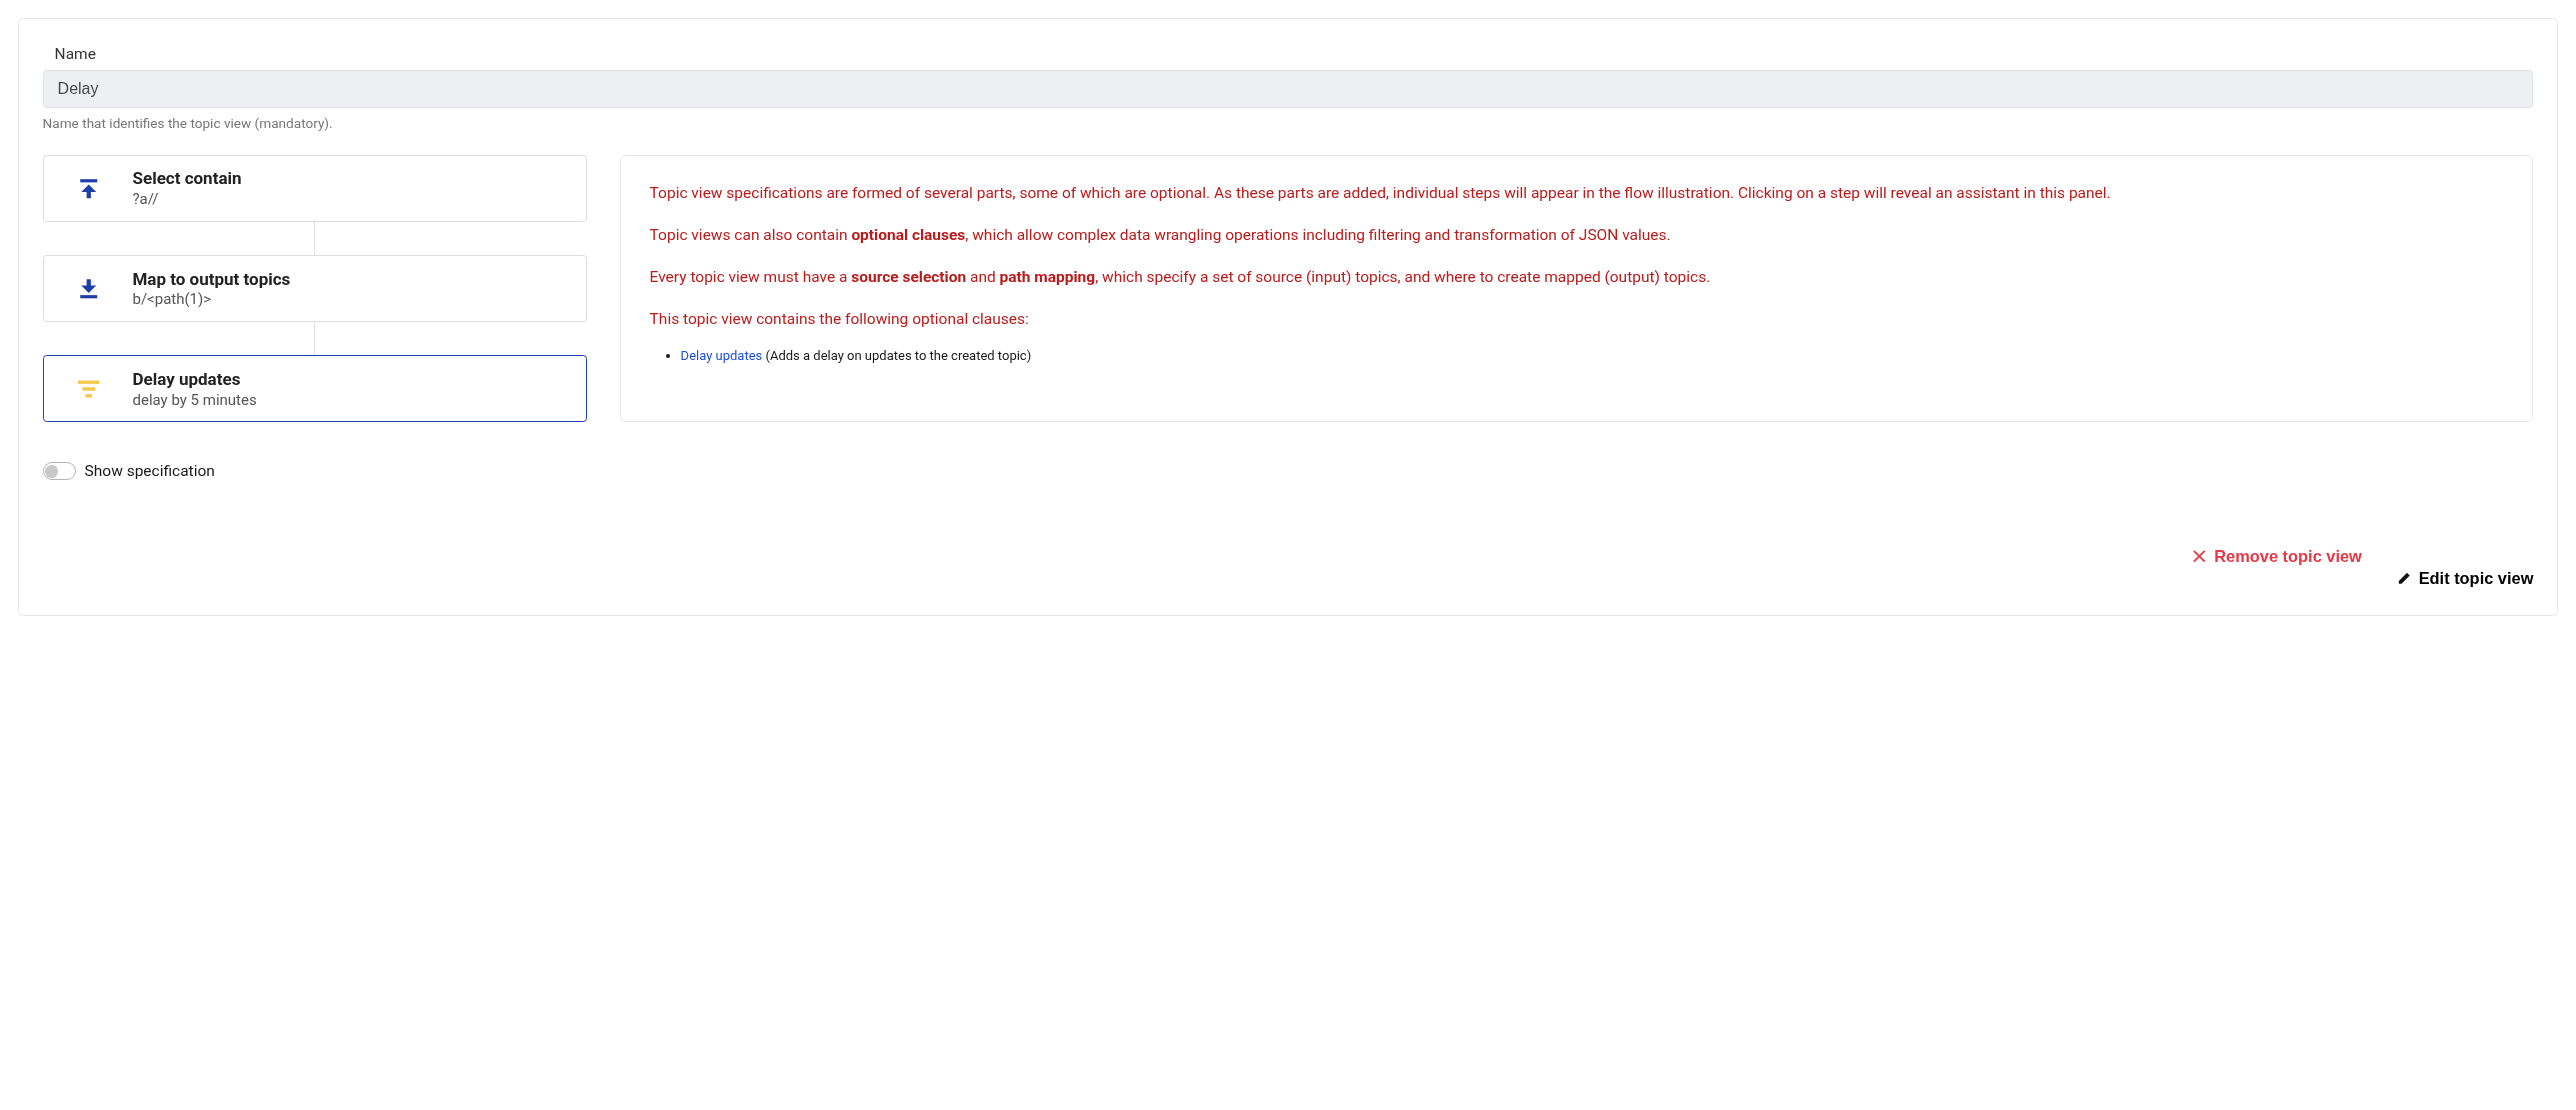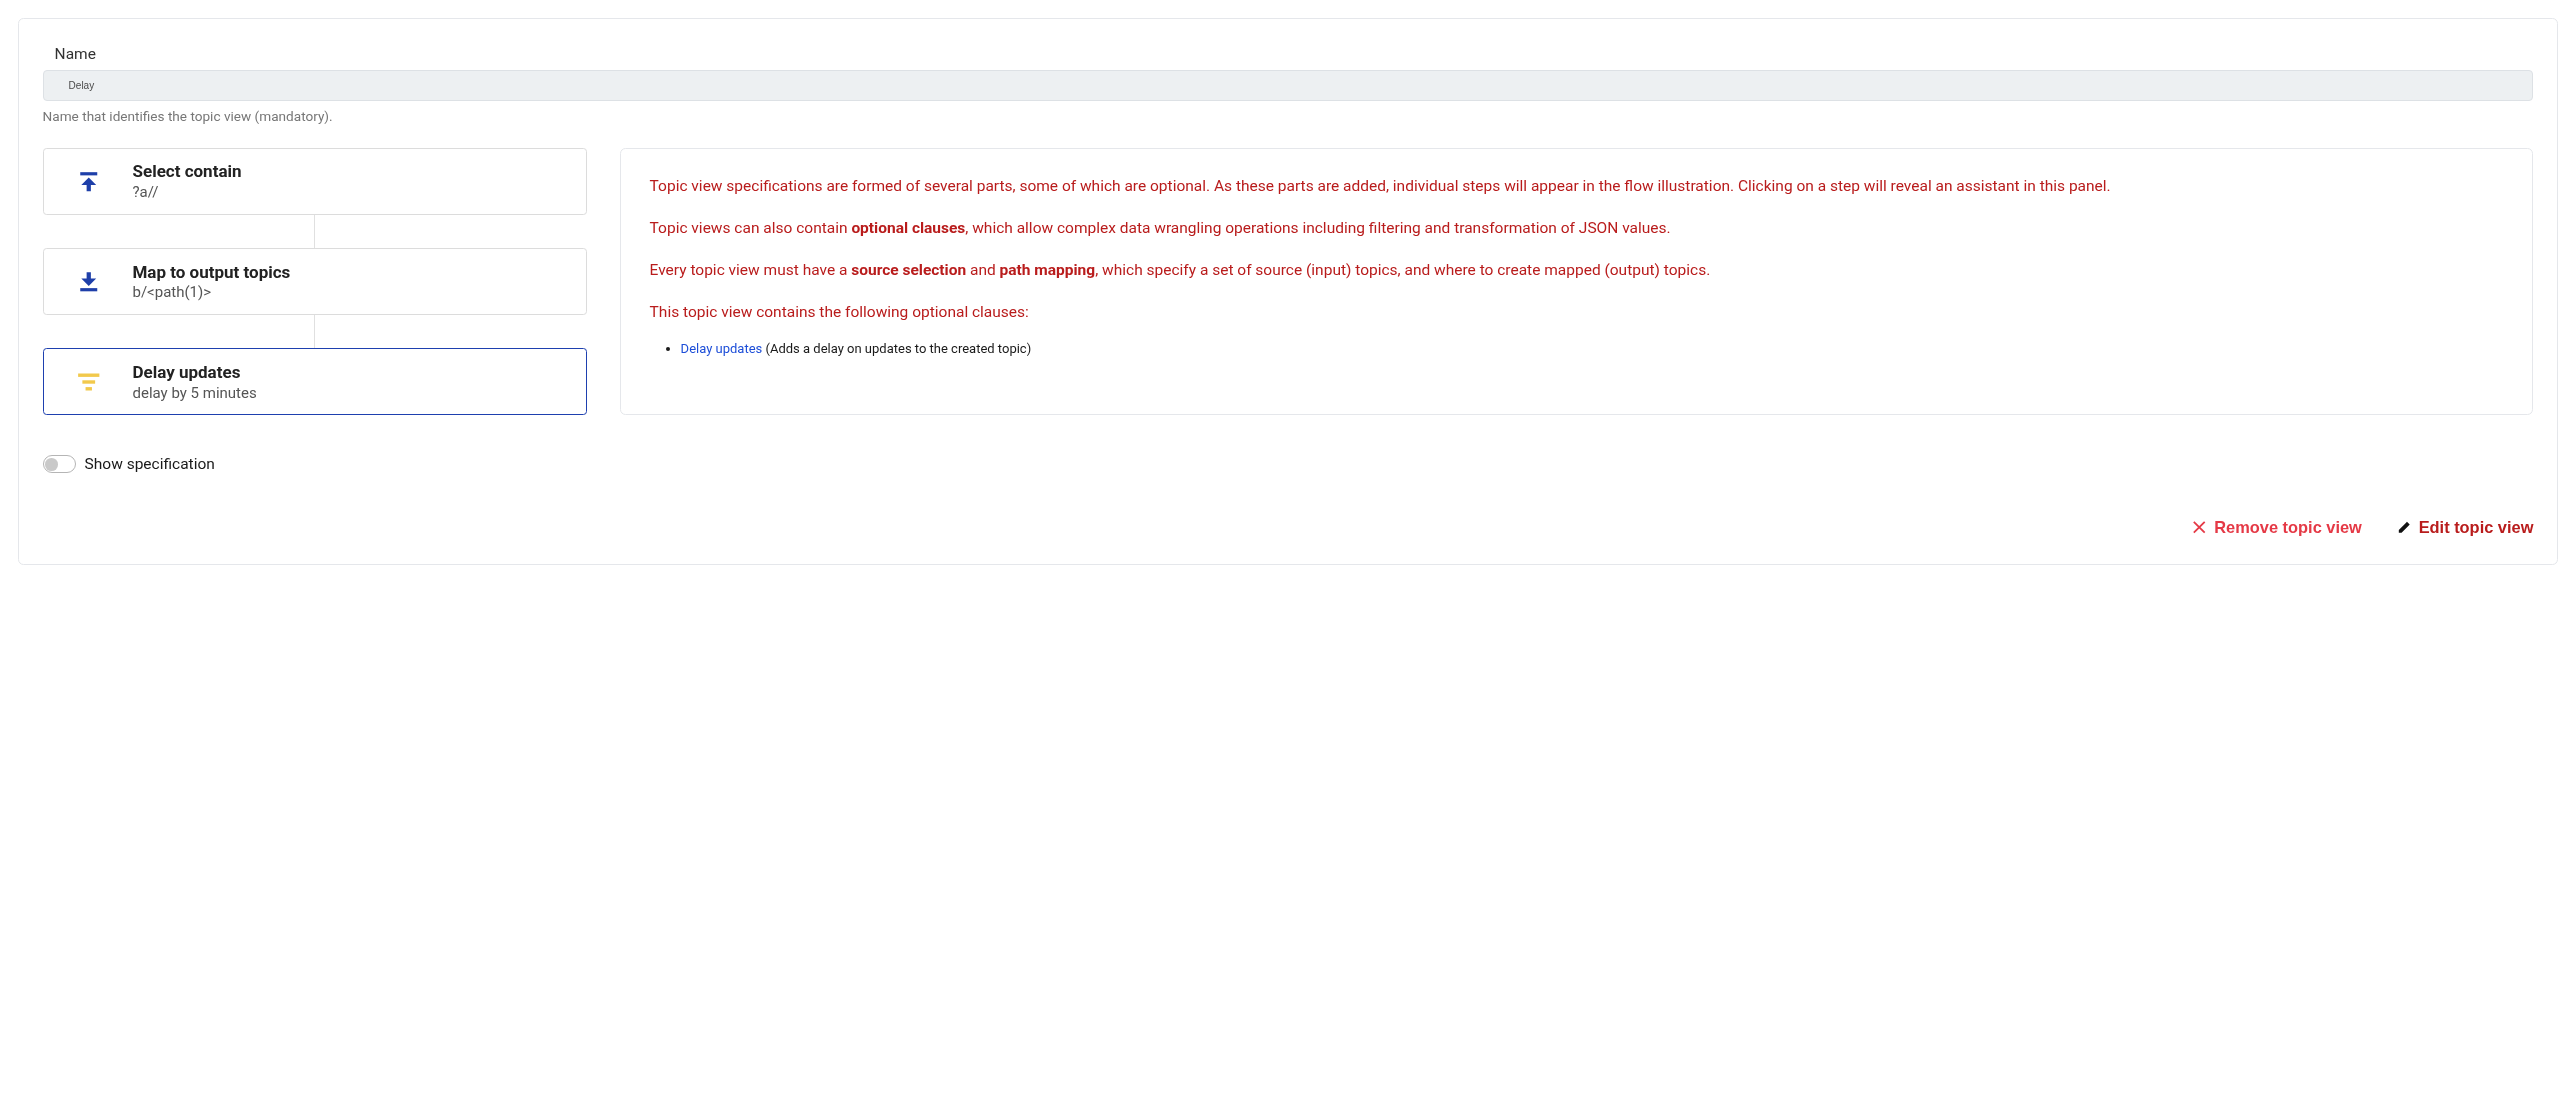--- a/index.html
+++ b/index.html
@@ -22,22 +22,22 @@
     font-size: 15.5px;
     color: #333;
     margin-bottom: 7.3px;
     padding-left: 12px;
   }
   .name-input {
     width: 100%;
     background: #edf0f2;
     border: 0.9px solid #dde1e5;
     border-radius: 4px;
-    padding: 9px 25px;
-    font-size: 10px;
+    padding: 9px 14px;
+    font-size: 16px;
     color: #4a4a4a;
   }
   .name-hint {
     font-size: 13.6px;
     color: #777;
     margin-top: 7.3px;
   }
   .content-row {
     display: flex;
     gap: 33px;
@@ -149,21 +149,21 @@
     display: inline-flex;
     align-items: center;
     gap: 7.3px;
     font-size: 16.4px;
     font-weight: 700;
     cursor: pointer;
     background: none;
     border: none;
   }
   .action-remove { color: #e53946; }
-  .action-edit { color: #b91c1c; }
+  .action-edit { color: #000000; margin-top: 44px; }
   .action-edit svg { margin-top:-0.9px; }
   
   .icon-upload { color:#1e3fa9; }
   .icon-download { color:#1e3fa9; }
   .icon-delay { color:#f2c94c; }
 </style>
 </head>
 <body>
 
 <div class="container">

